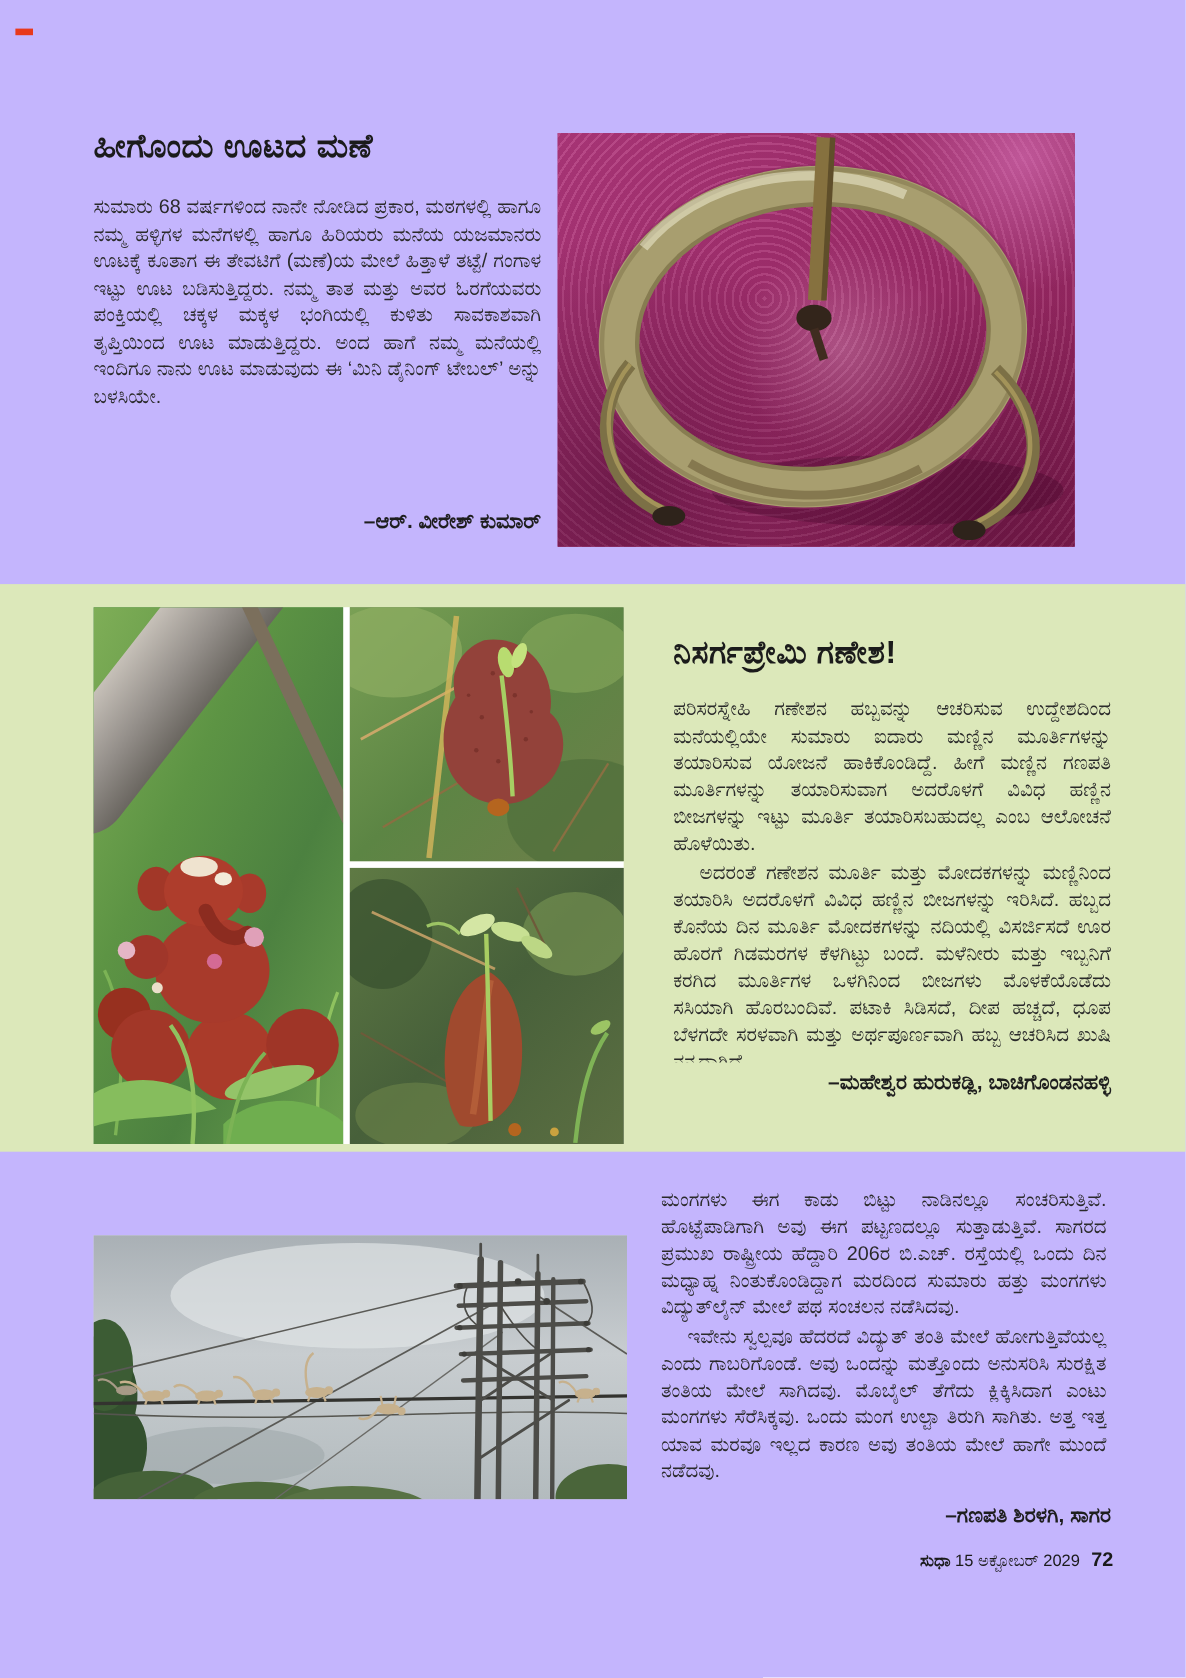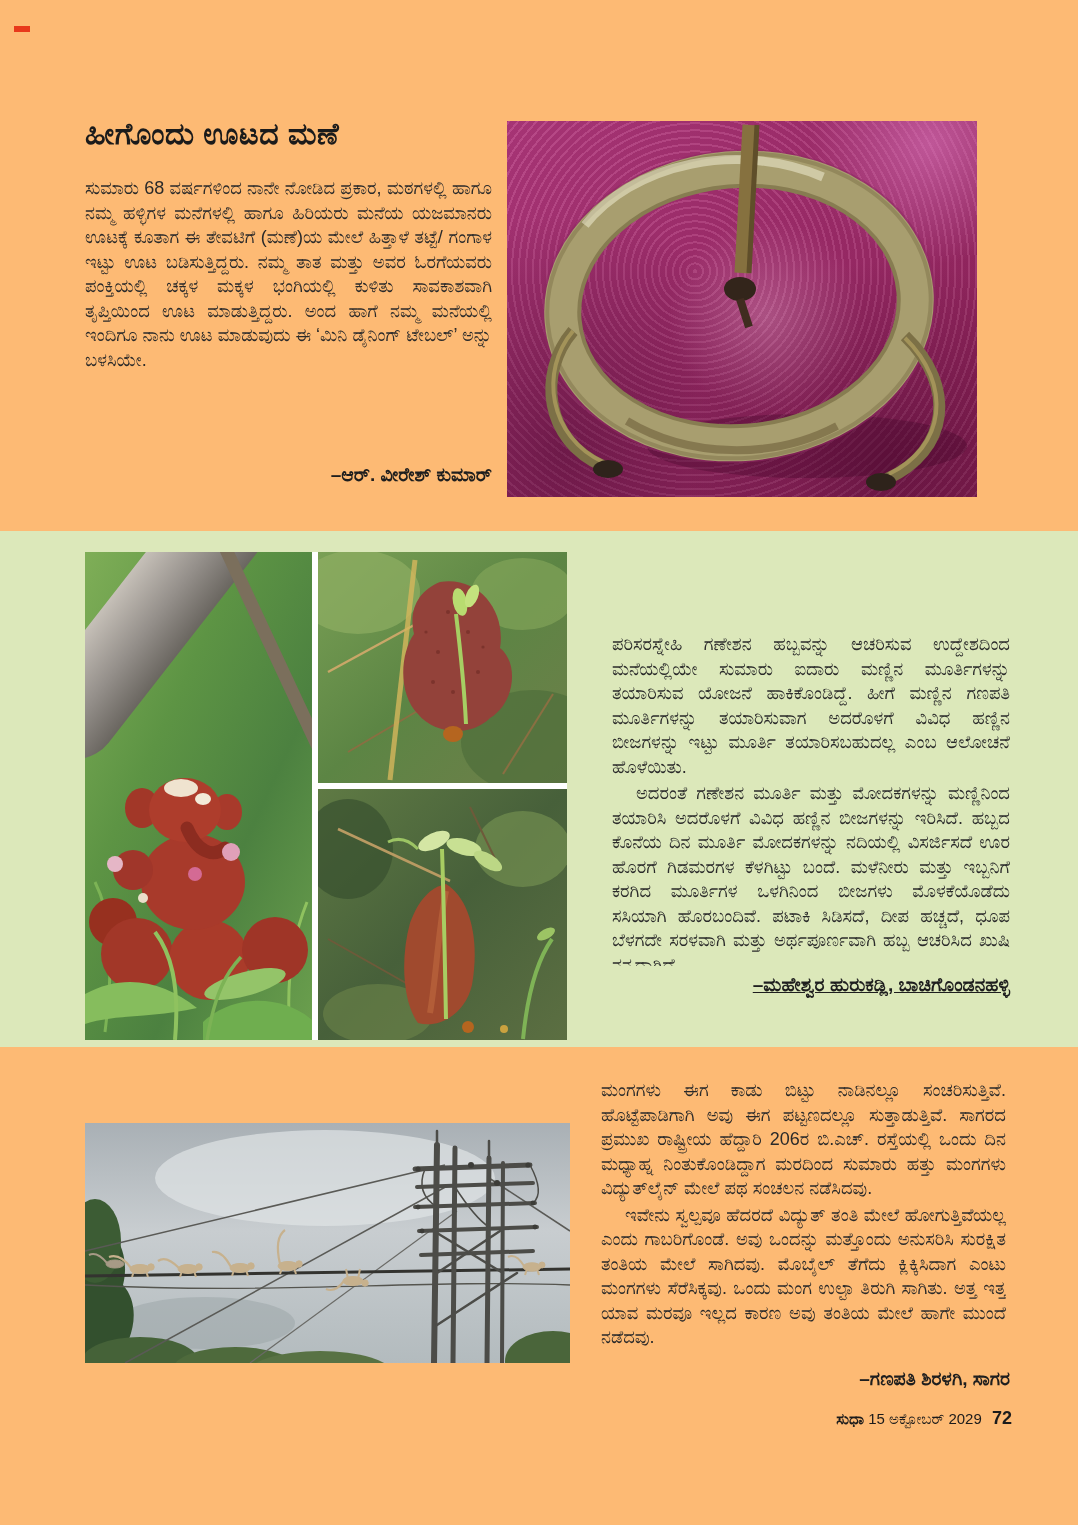--- a/index.html
+++ b/index.html
@@ -1,16 +1,16 @@
 <!DOCTYPE html>
 <html><head>
 <meta charset="utf-8">
 <style>
   html,body{margin:0;padding:0;background:#ffffff;}
-  .page{position:relative;width:1078px;height:1525px;background:#fdba74;overflow:hidden;
+  .page{position:relative;width:1078px;height:1525px;background:#c4b5fd;overflow:hidden;
         font-family:"Liberation Sans","DejaVu Sans",sans-serif;color:#262626;}
   .abs{position:absolute;}
   .reg-mark{left:14px;top:26px;width:16px;height:6px;background:#e8391b;}
   
   .art-title{font-weight:700;color:#1b1b1b;font-size:30px;line-height:36px;letter-spacing:.5px;}
   .body-text{font-size:18px;line-height:24.5px;text-align:justify;color:#2a2a2a;overflow:hidden;}
   .body-text p{margin:0;}
   .body-text p + p{text-indent:24px;margin-top:2px;}
   .author-line{font-size:19px;font-weight:700;text-align:right;color:#1e1e1e;}
   .footer{font-size:15px;color:#1b1b1b;text-align:right;}
@@ -33,21 +33,21 @@
   .photo-ganesha{left:85px;top:552px;width:227px;height:488px;background:#5d9444;}
   .photo-sprout1{left:318px;top:552px;width:249px;height:231px;background:#6f8e4d;}
   .photo-sprout2{left:318px;top:789px;width:249px;height:251px;background:#55693f;}
   .photo-monkeys{left:85px;top:1123px;width:485px;height:240px;background:#c2c8cb;}
   
   .a1-title{left:85px;top:116px;width:420px;}
   .a1-body{left:85px;top:176px;width:407px;height:282px;}
   .a1-author{left:85px;top:464px;width:407px;}
   .a2-title{left:612px;top:576px;width:400px;font-size:29px;}
   .a2-body{left:612px;top:632px;width:398px;height:334px;}
-  .a2-author{left:612px;top:974px;width:398px;text-decoration:underline;}
+  .a2-author{left:612px;top:974px;width:398px;}
   .a3-title{left:85px;top:1070px;width:470px;}
   .a3-body{left:601px;top:1078px;width:405px;height:284px;}
   .a3-author{left:605px;top:1368px;width:405px;}
   .footer{left:660px;top:1408px;width:352px;}
 </style>
 </head>
 <body>
 
 <div class="page">
 
@@ -193,20 +193,21 @@
       <path d="M128,230 C127,180 126,120 124,60" stroke="#a8cd62" stroke-width="4" fill="none"></path>
       <ellipse cx="116" cy="52" rx="17" ry="8" fill="#d4e6a4" transform="rotate(-25 116 52)"></ellipse>
       <ellipse cx="146" cy="58" rx="18" ry="8" fill="#c8e093" transform="rotate(15 146 58)"></ellipse>
       <ellipse cx="170" cy="72" rx="16" ry="7" fill="#bcd785" transform="rotate(32 170 72)"></ellipse>
       <path d="M100,60 C90,50 80,48 70,53" stroke="#9cc464" stroke-width="3" fill="none"></path>
       <path d="M205,250 C210,200 220,170 234,150" stroke="#7fb356" stroke-width="4" fill="none"></path>
       <ellipse cx="228" cy="145" rx="10" ry="5" fill="#9cc464" transform="rotate(-30 228 145)"></ellipse>
     </svg>
   </div>
 
+  <div class="abs art-title a2-title">ನಿಸರ್ಗಪ್ರೇಮಿ ಗಣೇಶ!</div>
 
   <div class="abs body-text a2-body">
     <p>ಪರಿಸರಸ್ನೇಹಿ ಗಣೇಶನ ಹಬ್ಬವನ್ನು ಆಚರಿಸುವ ಉದ್ದೇಶದಿಂದ ಮನೆಯಲ್ಲಿಯೇ ಸುಮಾರು ಐದಾರು ಮಣ್ಣಿನ ಮೂರ್ತಿಗಳನ್ನು ತಯಾರಿಸುವ ಯೋಜನೆ ಹಾಕಿಕೊಂಡಿದ್ದೆ. ಹೀಗೆ ಮಣ್ಣಿನ ಗಣಪತಿ ಮೂರ್ತಿಗಳನ್ನು ತಯಾರಿಸುವಾಗ ಅದರೊಳಗೆ ವಿವಿಧ ಹಣ್ಣಿನ ಬೀಜಗಳನ್ನು ಇಟ್ಟು ಮೂರ್ತಿ ತಯಾರಿಸಬಹುದಲ್ಲ ಎಂಬ ಆಲೋಚನೆ ಹೊಳೆಯಿತು.</p>
     <p>ಅದರಂತೆ ಗಣೇಶನ ಮೂರ್ತಿ ಮತ್ತು ಮೋದಕಗಳನ್ನು ಮಣ್ಣಿನಿಂದ ತಯಾರಿಸಿ ಅದರೊಳಗೆ ವಿವಿಧ ಹಣ್ಣಿನ ಬೀಜಗಳನ್ನು ಇರಿಸಿದೆ. ಹಬ್ಬದ ಕೊನೆಯ ದಿನ ಮೂರ್ತಿ ಮೋದಕಗಳನ್ನು ನದಿಯಲ್ಲಿ ವಿಸರ್ಜಿಸದೆ ಊರ ಹೊರಗೆ ಗಿಡಮರಗಳ ಕೆಳಗಿಟ್ಟು ಬಂದೆ. ಮಳೆನೀರು ಮತ್ತು ಇಬ್ಬನಿಗೆ ಕರಗಿದ ಮೂರ್ತಿಗಳ ಒಳಗಿನಿಂದ ಬೀಜಗಳು ಮೊಳಕೆಯೊಡೆದು ಸಸಿಯಾಗಿ ಹೊರಬಂದಿವೆ. ಪಟಾಕಿ ಸಿಡಿಸದೆ, ದೀಪ ಹಚ್ಚದೆ, ಧೂಪ ಬೆಳಗದೇ ಸರಳವಾಗಿ ಮತ್ತು ಅರ್ಥಪೂರ್ಣವಾಗಿ ಹಬ್ಬ ಆಚರಿಸಿದ ಖುಷಿ ನನ್ನದಾಗಿದೆ.</p>
   </div>
 
   <div class="abs author-line a2-author">–ಮಹೇಶ್ವರ ಹುರುಕಡ್ಲಿ, ಬಾಚಿಗೊಂಡನಹಳ್ಳಿ</div>
 
 
   <div class="abs photo photo-monkeys">

